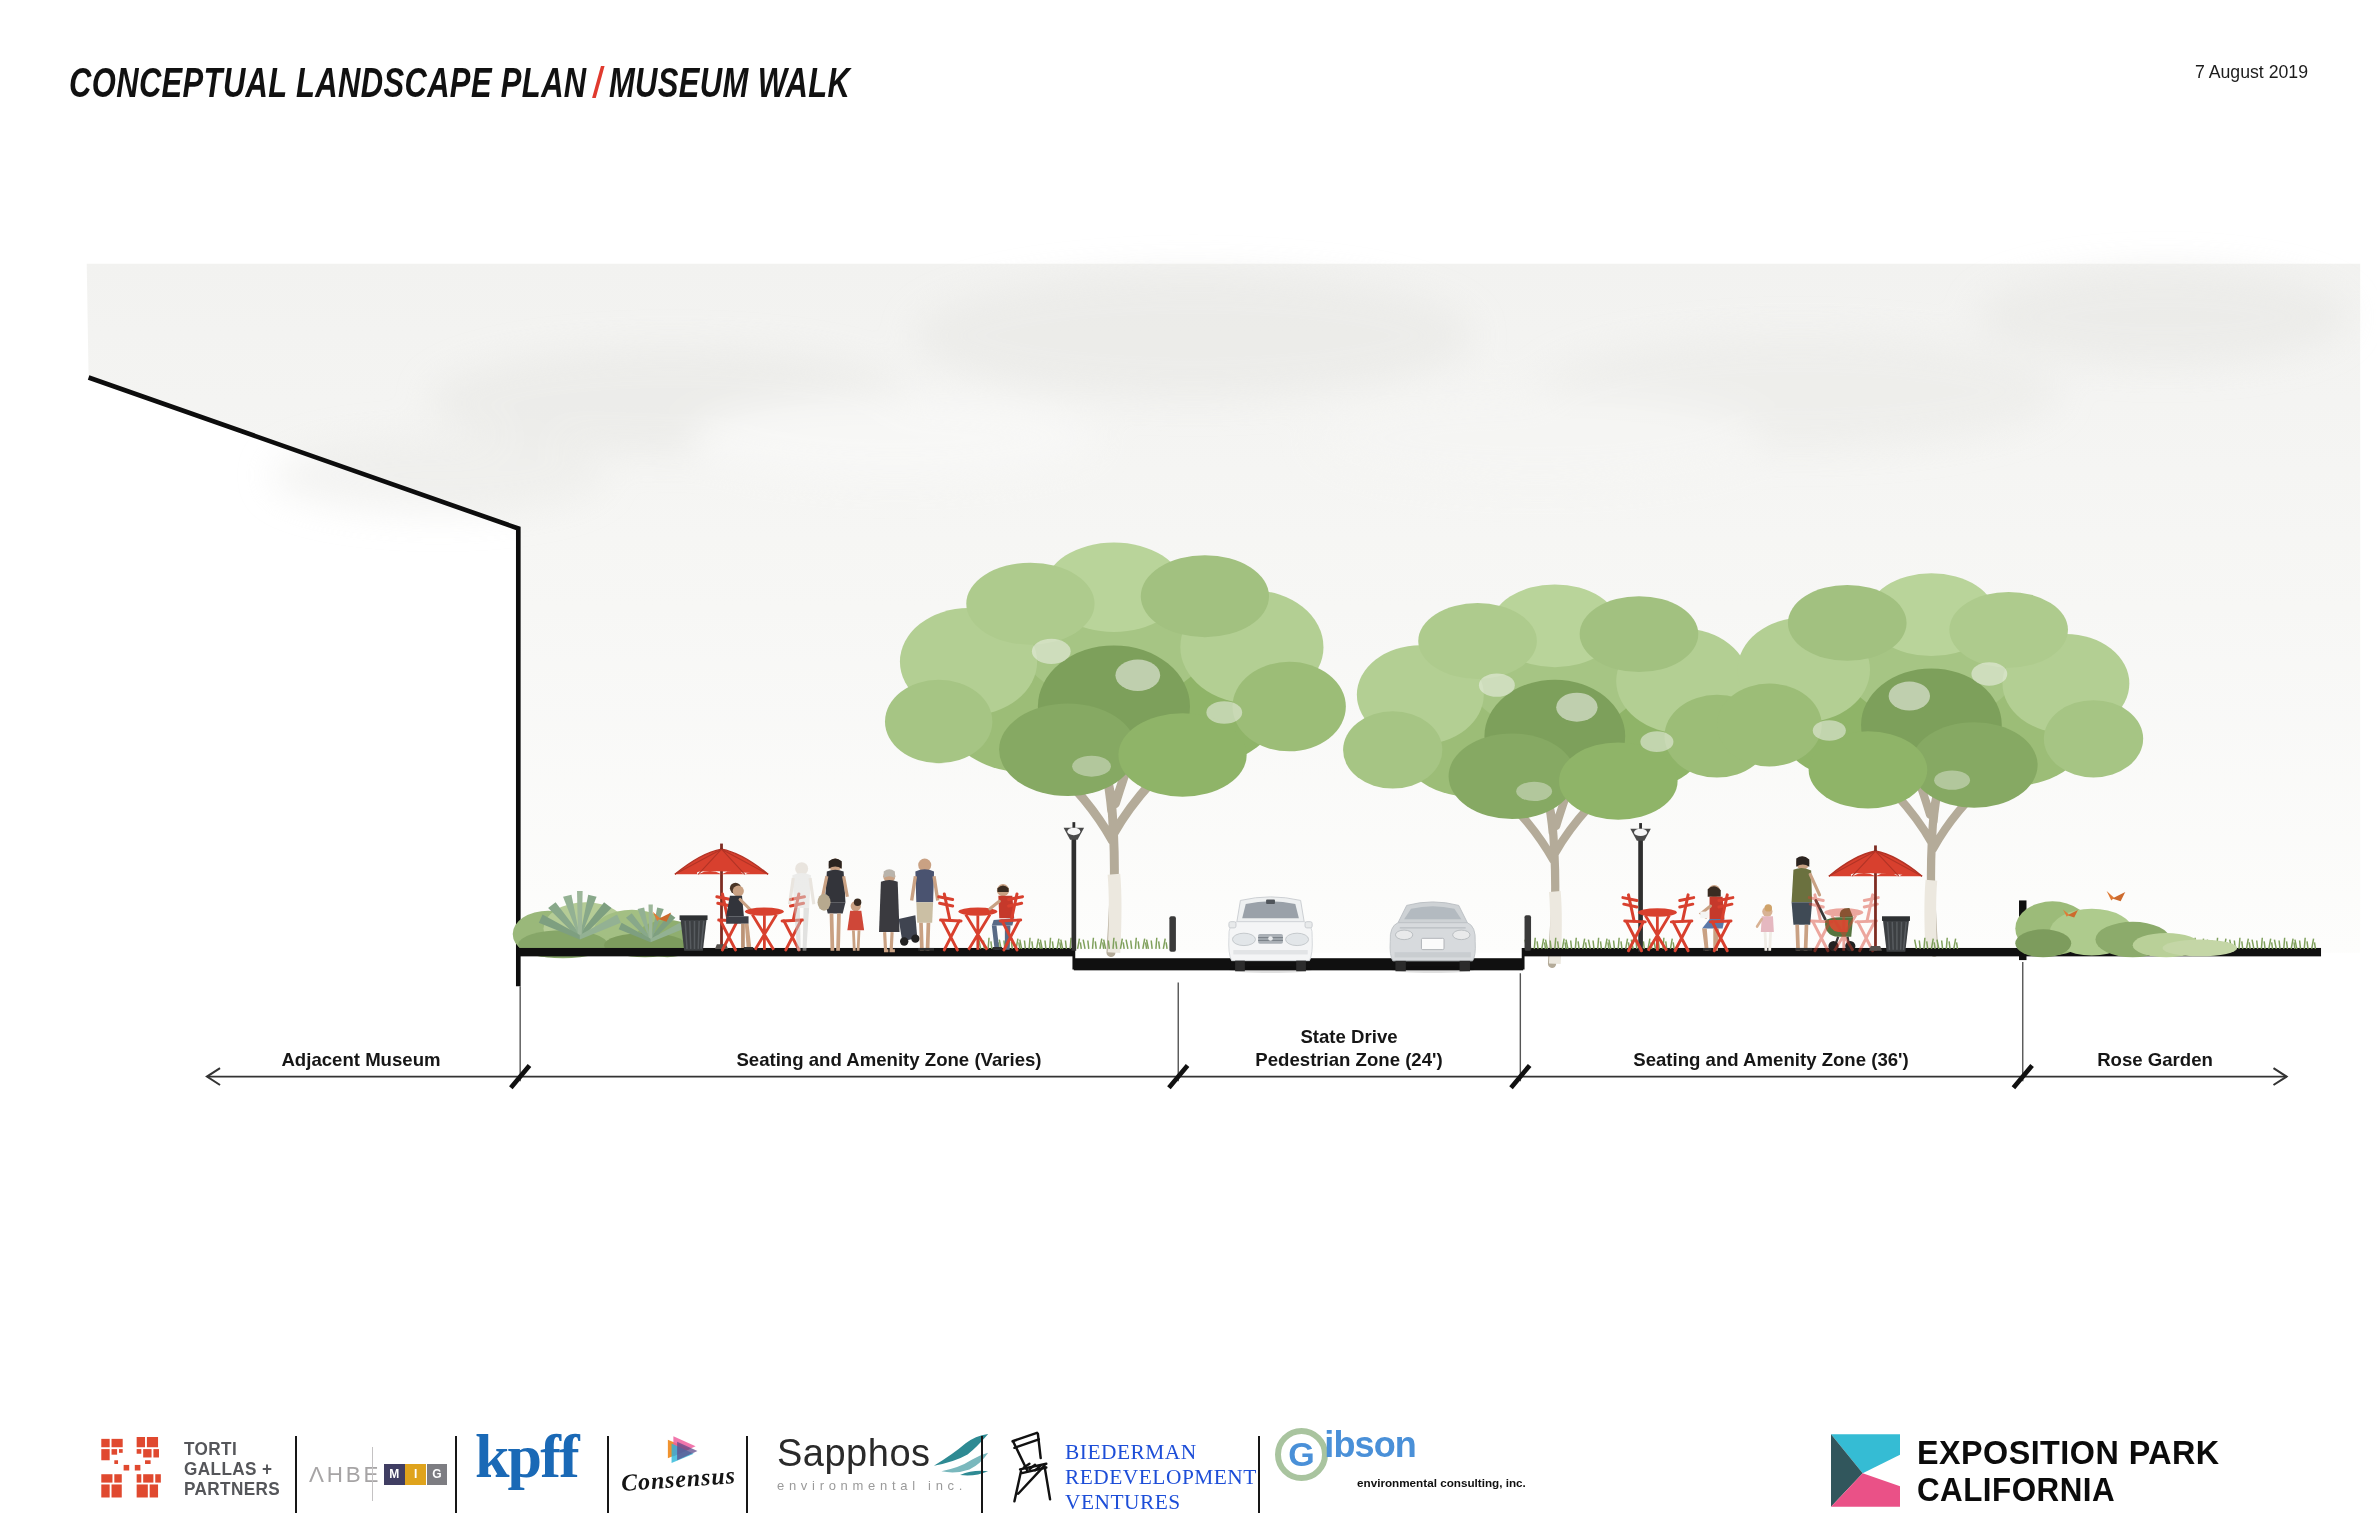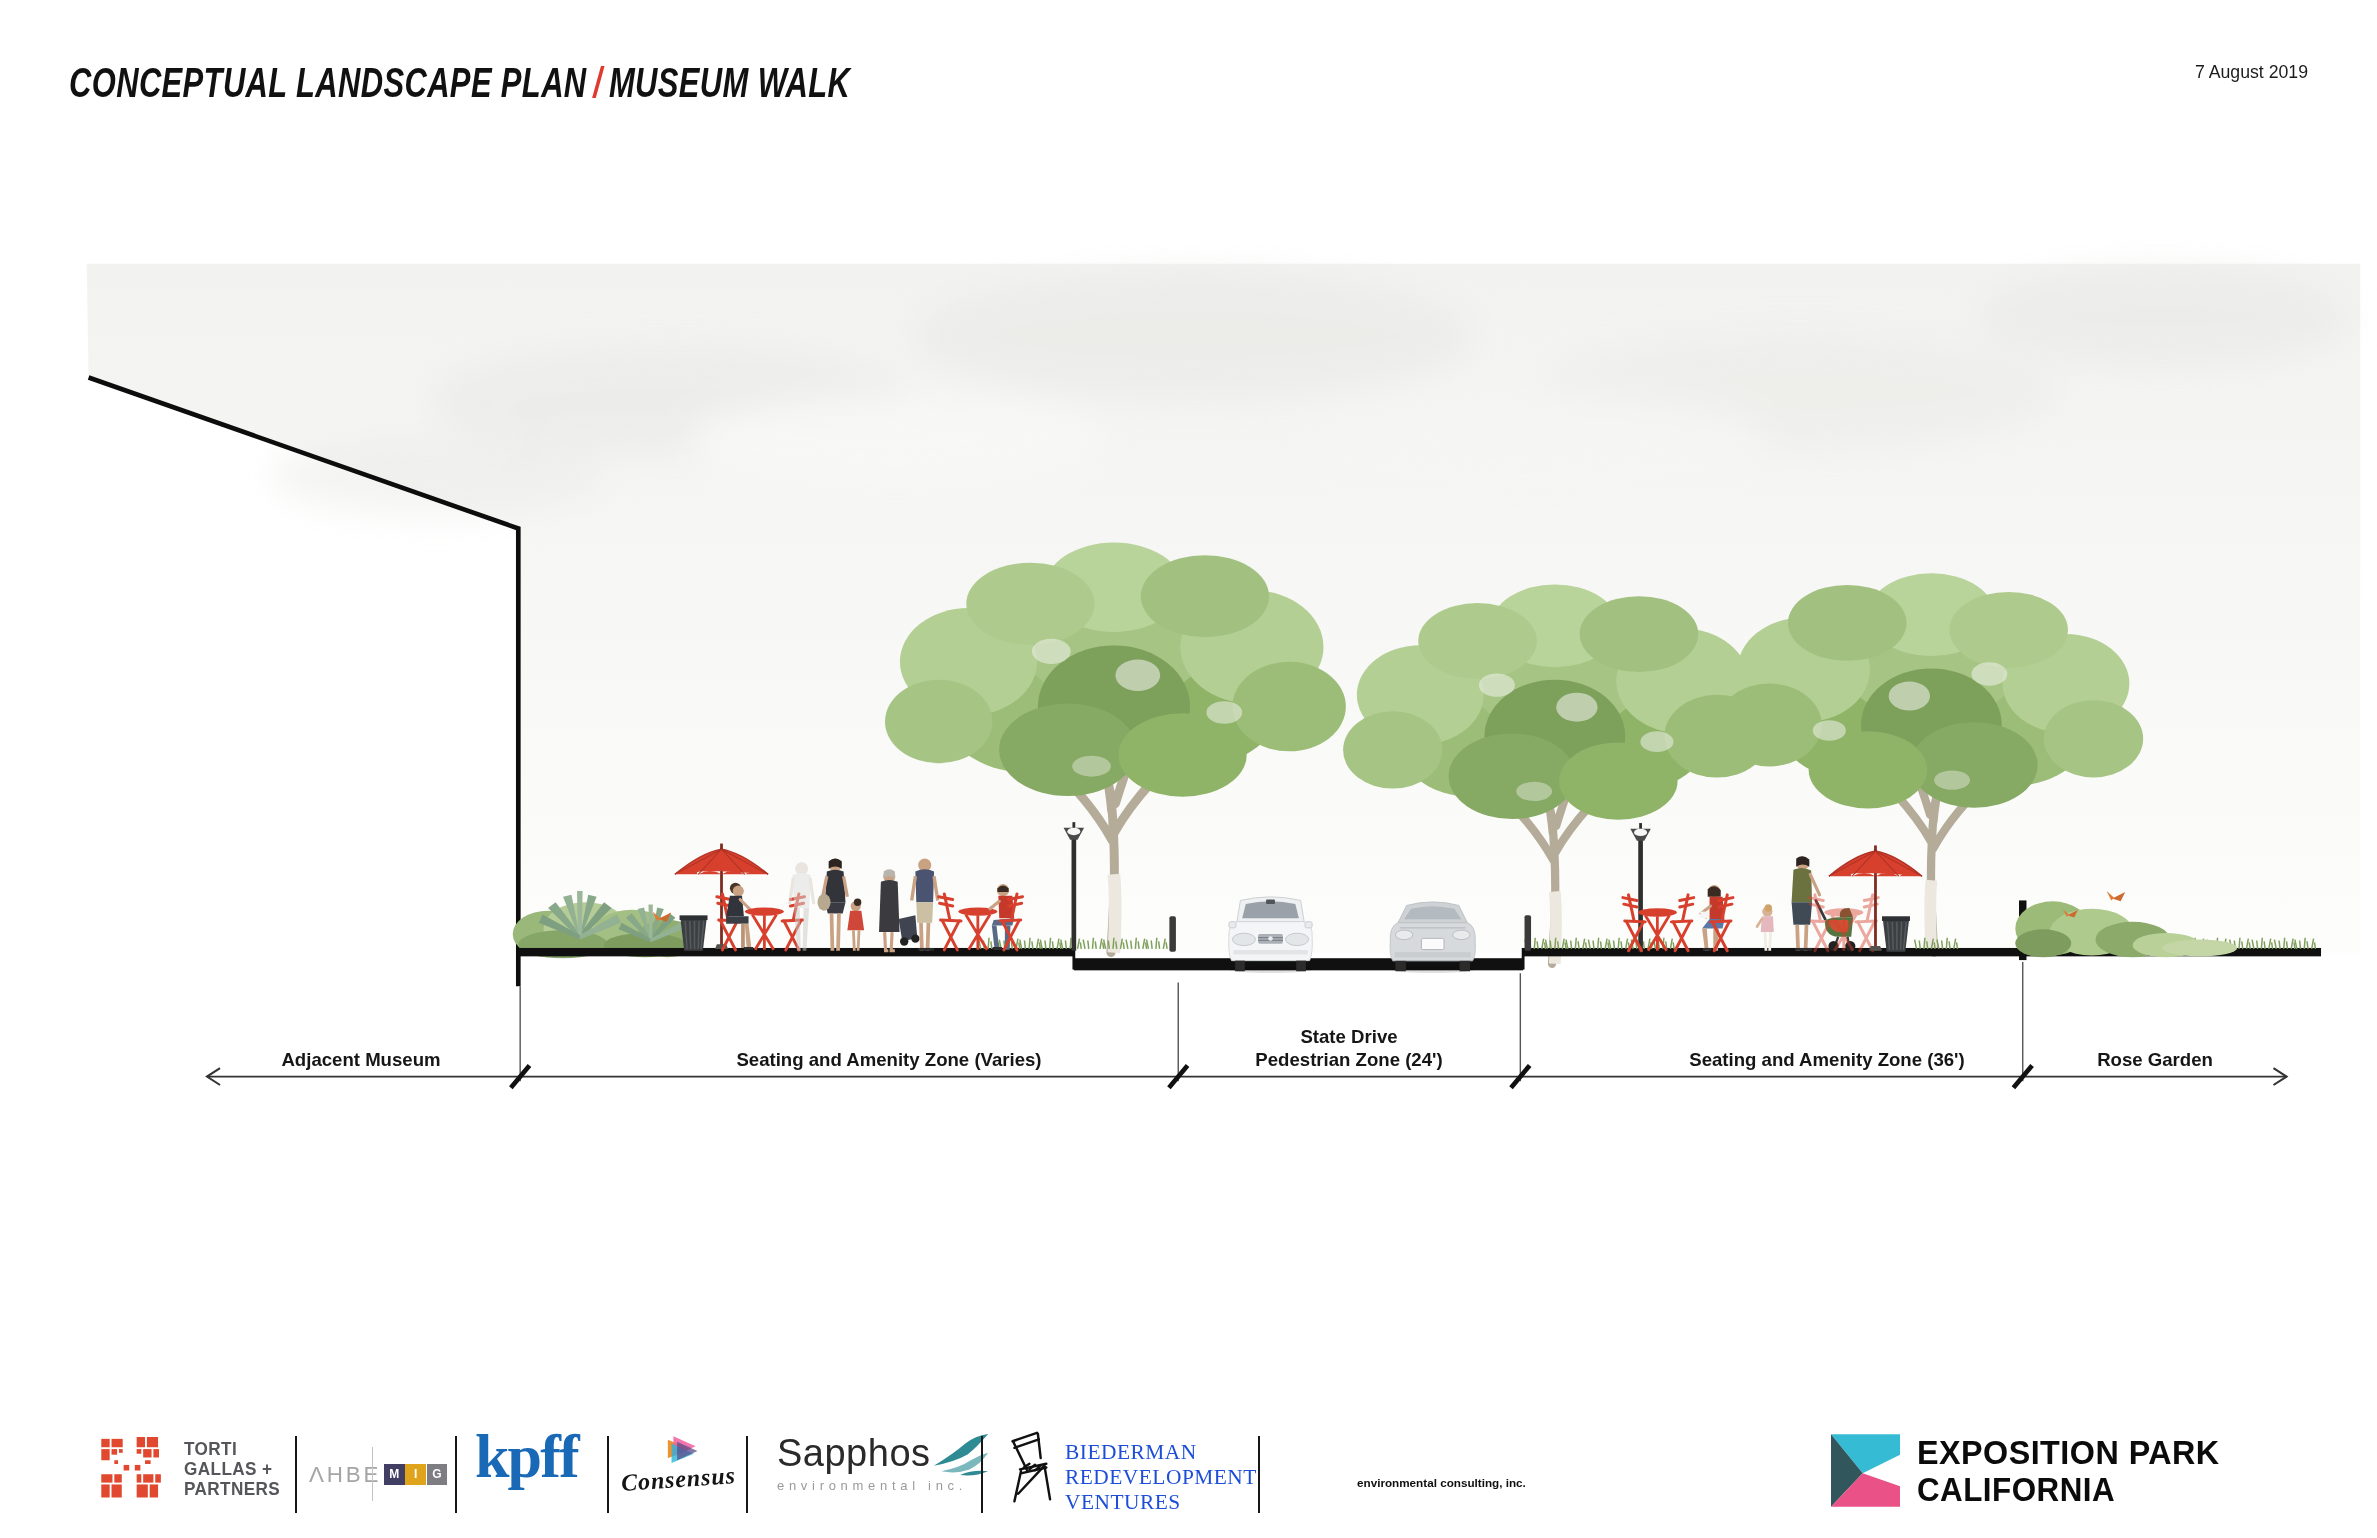--- a/index.html
+++ b/index.html
@@ -11,21 +11,21 @@
          color:#111;white-space:nowrap;transform:scaleX(.72);transform-origin:left top;letter-spacing:0.5px;}
   .title .sep{color:#e03a2e;padding:0 9.3px;}
   .date{position:absolute;left:2125px;top:62px;width:183px;text-align:right;font-size:17.7px;color:#1c1c1c;}
   
   .zone{position:absolute;top:1024px;height:47px;display:flex;flex-direction:column;justify-content:flex-end;
         text-align:center;font-size:18.6px;font-weight:bold;color:#161616;line-height:22.4px;}
   .zone div{white-space:nowrap;}
   
   .vdiv{position:absolute;top:1436px;width:1.9px;height:77px;background:#161616;}
   .vdiv.thin{width:0.9px;height:54px;top:1447px;background:#c4c2c3;}
-  .logo{position:absolute;color:#111;justify-content:center;}
+  .logo{position:absolute;color:#111;}
   .torti-text{font-size:17.7px;font-weight:bold;color:#55565a;line-height:20px;letter-spacing:0.4px;
               transform:scaleX(.97);transform-origin:left top;}
   .ahbe{font-size:22.4px;color:#a6a4a5;letter-spacing:2.8px;}
   .mig{display:flex;gap:0.9px;}
   .mig span{width:20.5px;height:20.5px;display:flex;align-items:center;justify-content:center;
             color:#fff;font-size:12px;font-weight:bold;}
   .mig .m{background:#403e63;}.mig .i{background:#dfa31c;}.mig .g{background:#7d7d82;}
   .kpff{font-family:"Liberation Serif",serif;font-weight:bold;font-size:62px;color:#1a69b6;letter-spacing:-1.9px;}
   .consensus-txt{font-family:"Liberation Serif",serif;font-style:italic;font-weight:bold;font-size:24px;
                  color:#141414;transform:rotate(-4deg);display:inline-block;letter-spacing:0.9px;}
@@ -412,21 +412,21 @@
 <div class="zone" style="left:202px;width:318px;">
   <div>Adjacent Museum</div>
 </div>
 <div class="zone" style="left:520px;width:658px;padding-left:40px;">
   <div>Seating and Amenity Zone (Varies)</div>
 </div>
 <div class="zone" style="left:1178px;width:342px;">
   <div>State Drive</div>
   <div>Pedestrian Zone (24')</div>
 </div>
-<div class="zone" style="left:1568px;width:502px;padding-left:8px;">
+<div class="zone" style="left:1520px;width:502px;">
   <div>Seating and Amenity Zone (36')</div>
 </div>
 <div class="zone" style="left:2023px;width:264px;">
   <div>Rose Garden</div>
 </div>
 
 <div class="logo" style="left:101px;top:1437px;display:flex;">
   <svg width="62" height="67" viewBox="0 0 66 72">
     <g fill="#e0492f">
       <rect x="0" y="2" width="9" height="9"></rect>

